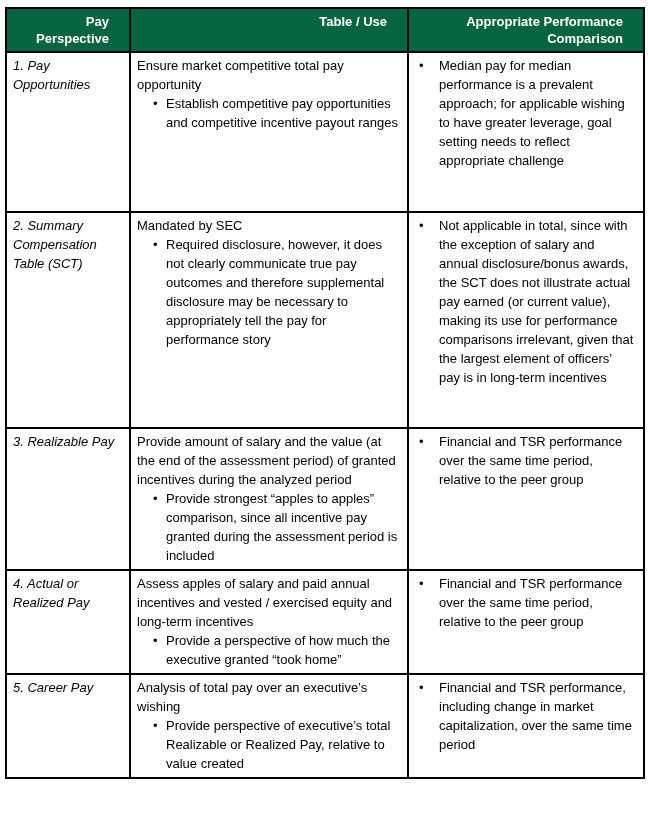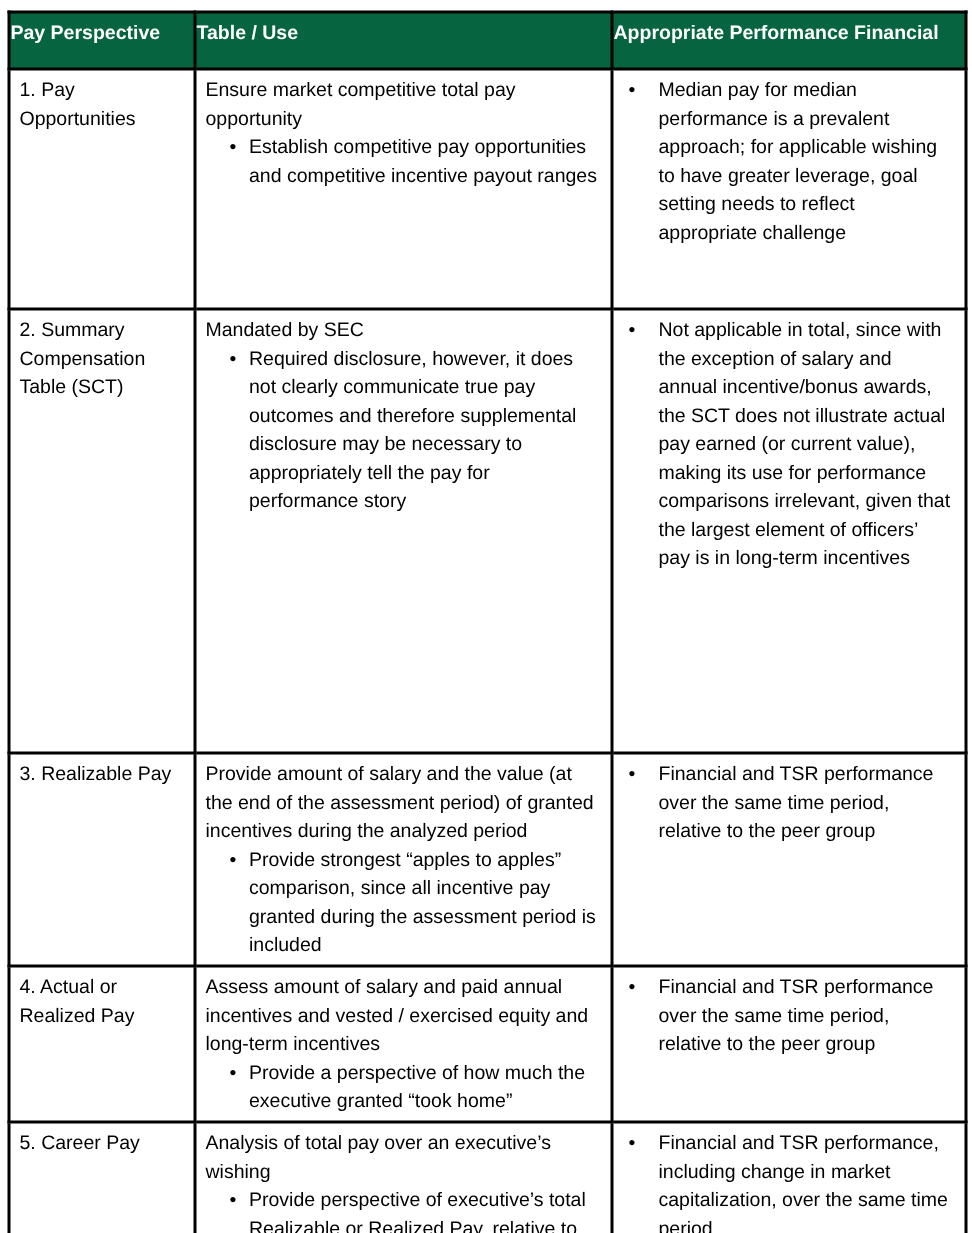--- a/index.html
+++ b/index.html
@@ -22,57 +22,57 @@
     border:2px solid #000;
     vertical-align:top;
     box-sizing:border-box;
   }
   .paytable th{
     background:#066540;
     color:#fff;
     font-weight:bold;
     font-size:13px;
     line-height:17px;
-    text-align:left;
-    padding:4px 0;
+    text-align:right;
+    padding:4px 20px;
     height:38px;
   }
   .paytable td{
     font-size:13px;
     line-height:19px;
     padding:3px 6px 4px 6px;
   }
-  td.persp{margin-left:36px;}
+  td.persp{font-style:italic;margin-left:36px;}
   td.comp{padding-left:8px;padding-right:7px;}
   .bullet{display:flex;align-items:flex-start;}
   td.role .bullet{padding-left:16px;}
   td.role .bullet .bm{flex:none;width:13px;}
   td.comp .bullet{padding-left:2px;}
   td.comp .bullet .bm{flex:none;width:20px;}
   tr.r1{height:160px;}
-  tr.r2{height:296px;}
+  tr.r2{height:216px;}
   tr.r3{height:132px;}
   tr.r4{height:104px;}
   tr.r5{height:100px;padding-left:45px;}
 </style>
 </head>
 <body>
 
 <div class="wrap">
   <table class="paytable">
     <colgroup>
         <col class="c1">
         <col class="c2">
         <col class="c3">
       </colgroup>
     <thead>
       <tr>
         <th>Pay Perspective</th>
         <th>Table / Use</th>
-        <th>Appropriate Performance Financial</th>
+        <th>Appropriate Performance Comparison</th>
       </tr>
     </thead>
     <tbody>
 
       <tr class="r1">
         <td class="persp">1. Pay Opportunities</td>
         <td class="role">
           <div>Ensure market competitive total pay opportunity</div>
           <div class="bullet">
             <span class="bm">•</span>
@@ -92,21 +92,21 @@
         <td class="role">
           <div>Mandated by SEC</div>
           <div class="bullet">
             <span class="bm">•</span>
             <span>Required disclosure, however, it does not clearly communicate true pay outcomes and therefore supplemental disclosure may be necessary to appropriately tell the pay for performance story</span>
           </div>
         </td>
         <td class="comp">
           <div class="bullet">
             <span class="bm">•</span>
-            <span>Not applicable in total, since with the exception of salary and annual incentive/bonus awards, the SCT does not illustrate actual pay earned (or current value), making its use for performance comparisons irrelevant, given that the largest element of officers’ pay is in long-term incentives</span>
+            <span>Not applicable in total, since with the exception of salary and annual disclosure/bonus awards, the SCT does not illustrate actual pay earned (or current value), making its use for performance comparisons irrelevant, given that the largest element of officers’ pay is in long-term incentives</span>
           </div>
         </td>
       </tr>
 
       <tr class="r3">
         <td class="persp">3. Realizable Pay</td>
         <td class="role">
           <div>Provide amount of salary and the value (at the end of the assessment period) of granted incentives during the analyzed period</div>
           <div class="bullet">
             <span class="bm">•</span>
@@ -117,21 +117,21 @@
           <div class="bullet">
             <span class="bm">•</span>
             <span>Financial and TSR performance over the same time period, relative to the peer group</span>
           </div>
         </td>
       </tr>
 
       <tr class="r4">
         <td class="persp">4. Actual or Realized Pay</td>
         <td class="role">
-          <div>Assess amount of salary and paid annual incentives and vested / exercised equity and long-term incentives</div>
+          <div>Assess apples of salary and paid annual incentives and vested / exercised equity and long-term incentives</div>
           <div class="bullet">
             <span class="bm">•</span>
             <span>Provide a perspective of how much the executive granted “took home”</span>
           </div>
         </td>
         <td class="comp">
           <div class="bullet">
             <span class="bm">•</span>
             <span>Financial and TSR performance over the same time period, relative to the peer group</span>
           </div>

